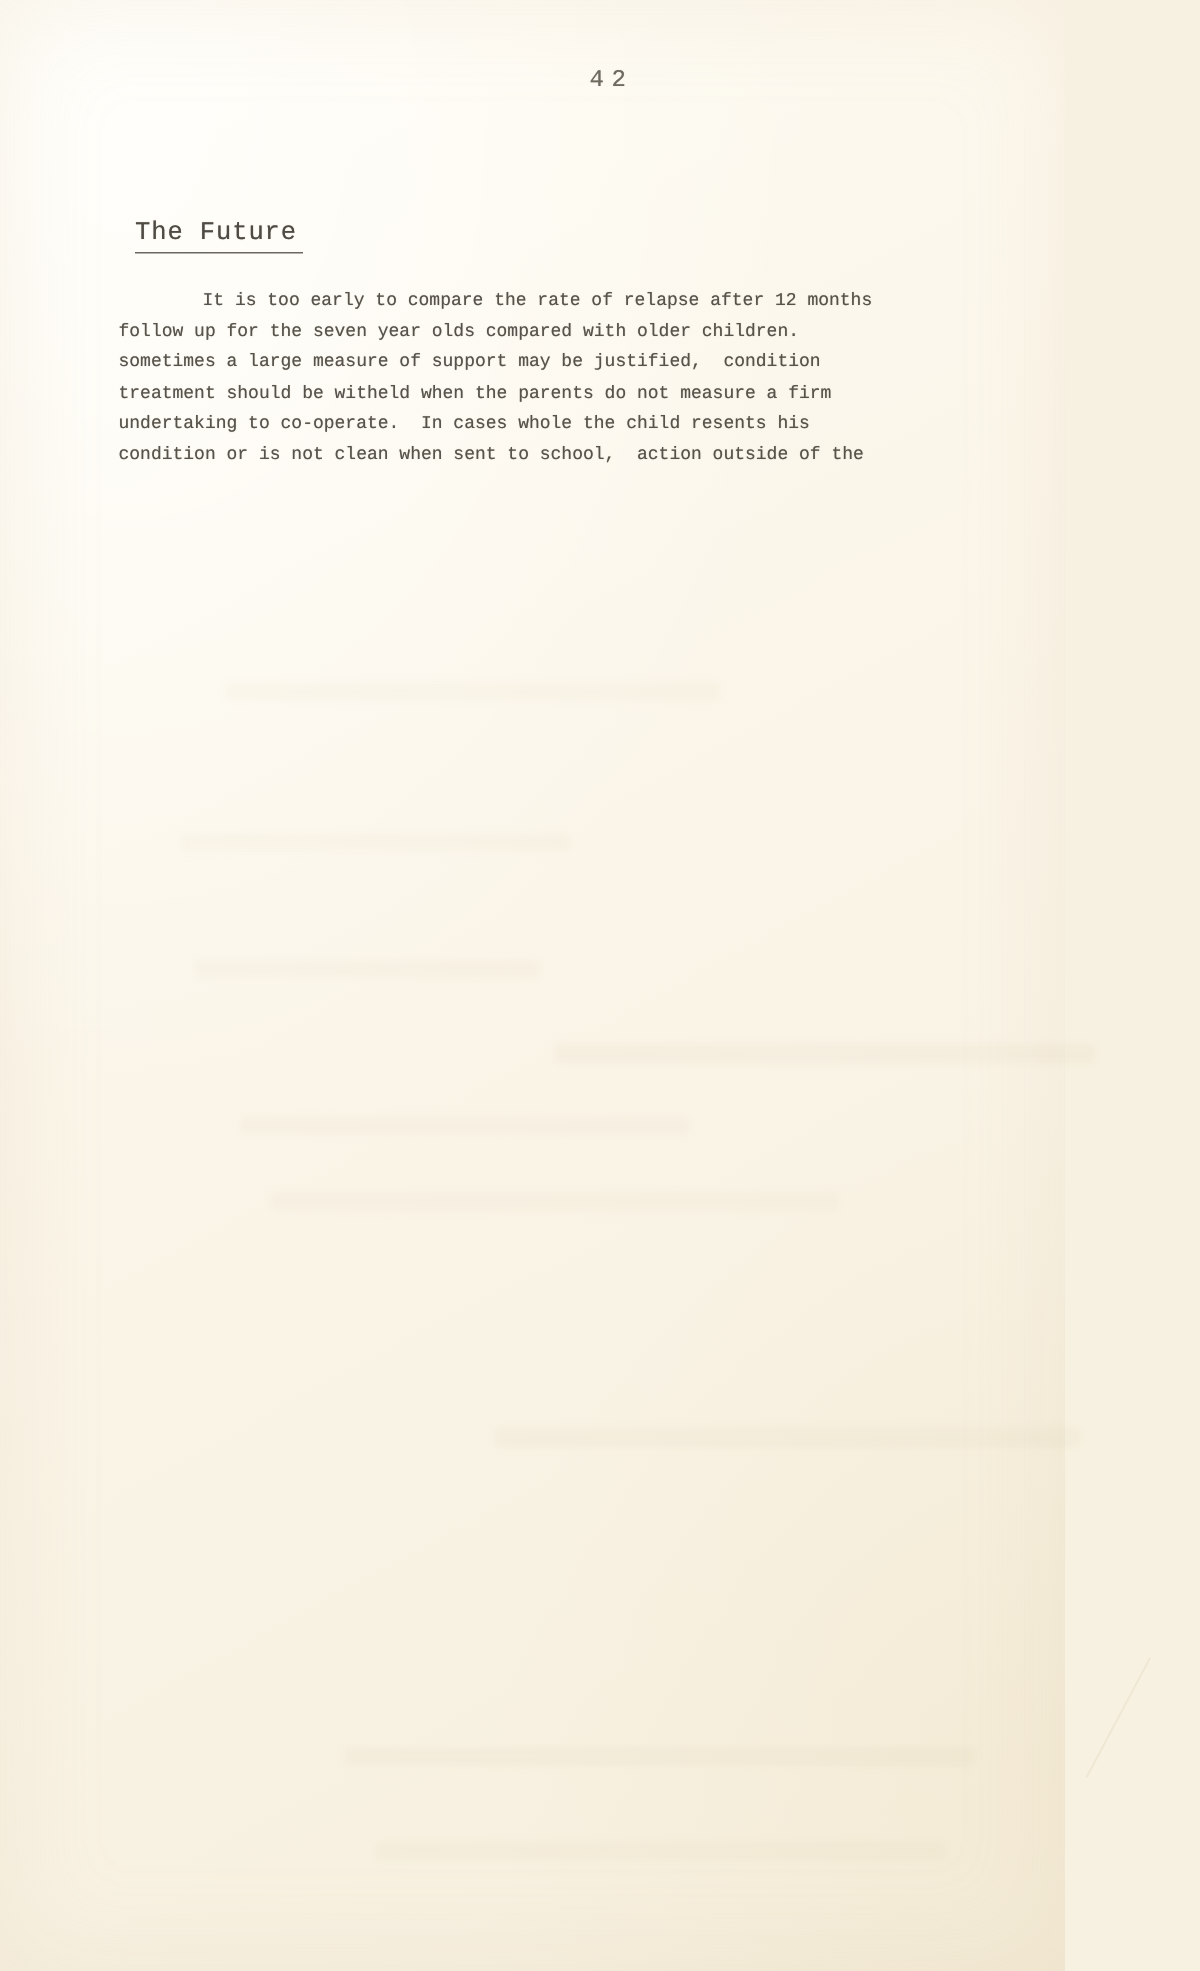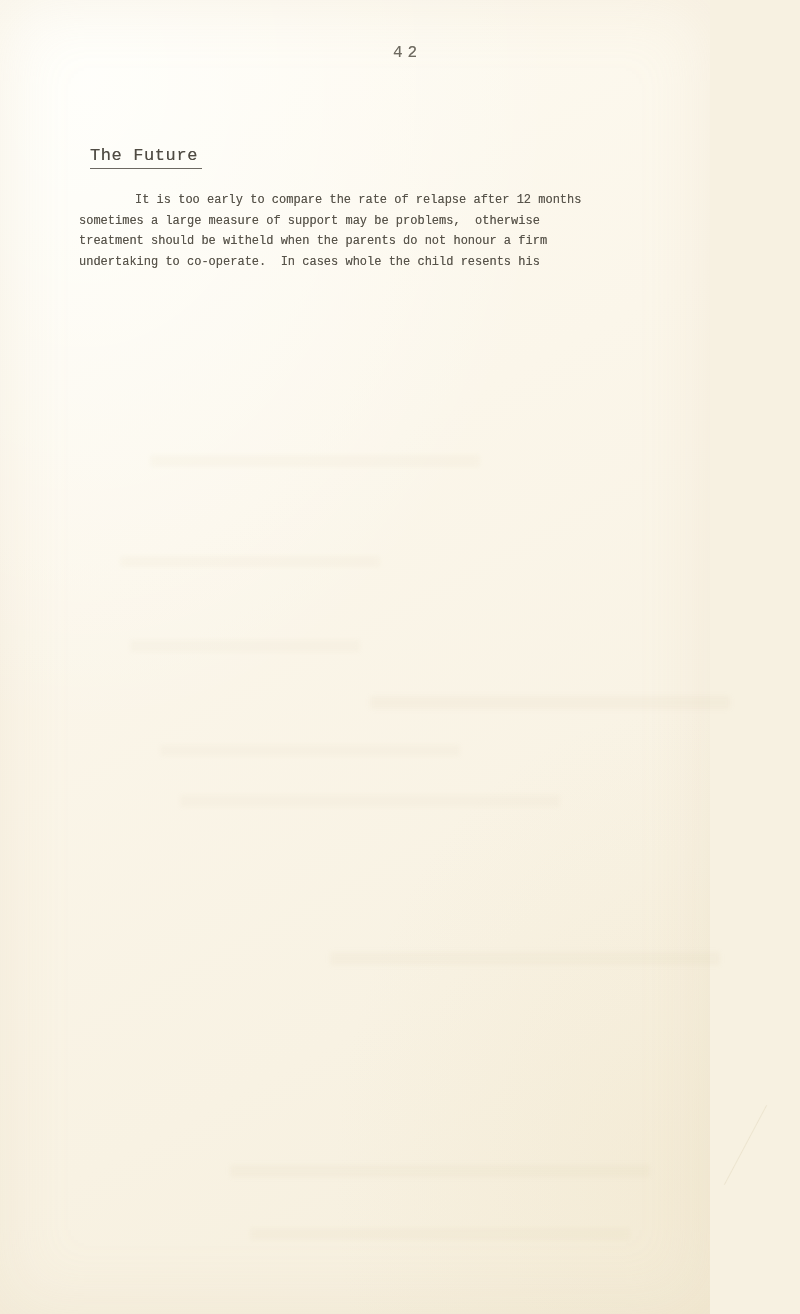--- a/index.html
+++ b/index.html
@@ -96,23 +96,25 @@
 <body>
 
 <div class="paper">
 
   <div class="page-number">42</div>
 
   <h1 class="heading">The Future</h1>
 
   <div class="para">
     <div class="line indent">It is too early to compare the rate of relapse after 12 months</div>
-    <div class="line">sometimes a large measure of support may be problems,  otherwise</div>
-    <div class="line">treatment should be witheld when the parents do not honour a firm</div>
+    <div class="line">follow up for the seven year olds compared with older children.</div>
+    <div class="line">sometimes a large measure of support may be justified,  condition</div>
+    <div class="line">treatment should be witheld when the parents do not measure a firm</div>
     <div class="line">undertaking to co-operate.  In cases whole the child resents his</div>
+    <div class="line">condition or is not clean when sent to school,  action outside of the</div>
   </div>
 
   <div class="smudge s1"></div>
   <div class="smudge s2"></div>
   <div class="smudge s3"></div>
   <div class="smudge s4"></div>
   <div class="smudge s5"></div>
   <div class="smudge s6"></div>
   <div class="smudge s7"></div>
   <div class="smudge s8"></div>

